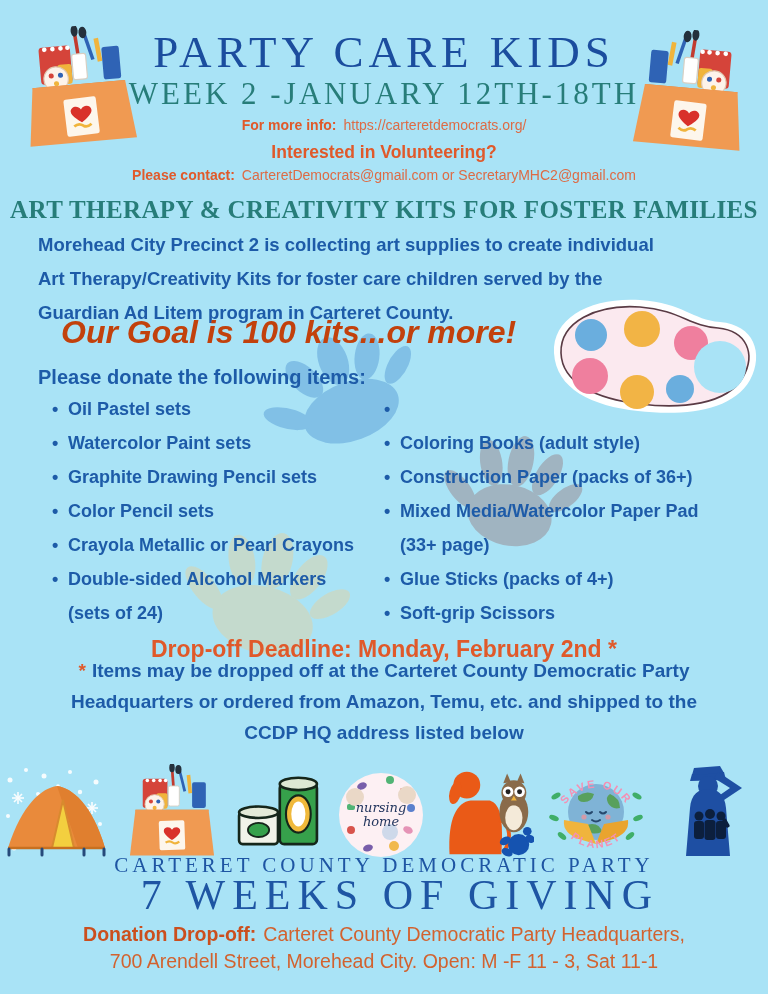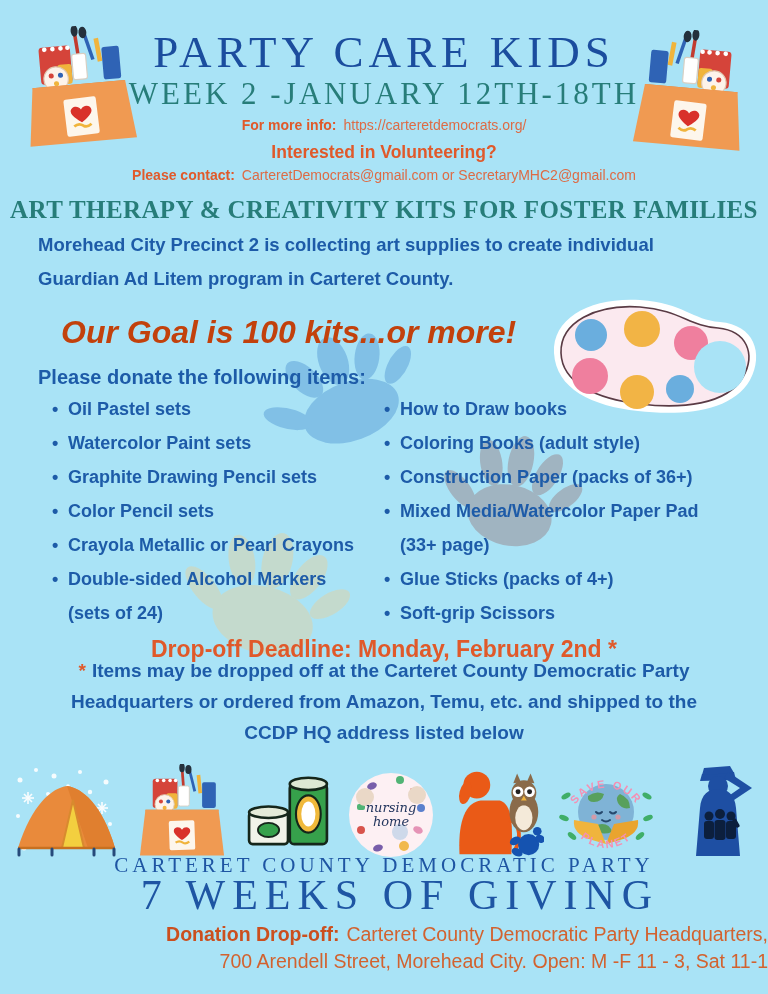--- a/index.html
+++ b/index.html
@@ -42,32 +42,32 @@
   .col .bullet{width:16px; flex:0 0 16px; text-align:left;}
   .col-left{left:52px; width:318px;}
   .col-right{left:384px; width:330px;}
   
   .deadline{top:636px; color:#e0592a; font-weight:700; font-size:23px;}
   .footnote{top:655px; color:#1d5ba8; font-weight:700; font-size:19px; line-height:31px;}
   .footnote .ast{color:#e0592a; margin-right:6px;}
   
   .icon-row{
     position:absolute; top:758px; left:0; right:0; height:102px;
-    display:flex; justify-content:flex-end; align-items:flex-end; gap:14px;
+    display:flex; justify-content:flex-start; align-items:flex-end; gap:14px;
   }
   .icon-row .ico{flex:0 0 auto;}
   .org-line{
     top:853px; font-family:"Liberation Serif", serif; font-size:21px;
     letter-spacing:4px; color:#1e55a3; font-weight:500;
   }
   .campaign-line{
     top:871px; font-family:"Liberation Serif", serif; font-size:42px;
     letter-spacing:7px; color:#1e55a3; font-weight:500;padding-left:32px;
   }
-  .address{top:921px; font-size:19.5px; line-height:27px; color:#d2622f;text-align:right;}
+  .address{top:921px; font-size:19.5px; line-height:27px; color:#d2622f;}
   .address b{color:#cb4f1e; font-weight:700; margin-right:7px;}
   
   .box-left{left:20px; top:26px; width:118px; height:122px; transform:rotate(-5deg);}
   .box-right{left:632px; top:30px; width:118px; height:122px; transform:rotate(5deg) scaleX(-1);}
   .palette{left:534px; top:291px; width:232px; height:127px;}
   .sprite{position:absolute; width:0; height:0; overflow:hidden;}
 </style>
 </head>
 <body>
 
@@ -133,20 +133,21 @@
     </div>
     <div class="abs center volunteer-line">Interested in Volunteering?</div>
     <div class="abs center orange-line contact-line">
       <b>Please contact:</b><span>CarteretDemocrats@gmail.com or SecretaryMHC2@gmail.com</span>
     </div>
 
     <div class="abs center section-heading">ART THERAPY &amp; CREATIVITY KITS FOR FOSTER FAMILIES</div>
 
     <div class="abs intro">
       <div>Morehead City Precinct 2 is collecting art supplies to create individual</div>
+      <div>Art Therapy/Creativity Kits for foster care children served by the</div>
       <div>Guardian Ad Litem program in Carteret County.</div>
     </div>
 
     <div class="abs goal">Our Goal is 100 kits...or more!</div>
 
     <svg class="abs palette" viewBox="0 0 232 127">
       <path d="M20,62 C18,26 58,6 106,9 C150,12 158,29 186,31 C220,34 230,62 216,89 C198,121 148,125 104,120 C58,115 22,98 20,62 Z" fill="#ffffff"></path>
       <path d="M27,62 C26,31 62,13 106,16 C146,19 155,35 184,37 C213,40 222,63 209,86 C193,114 147,118 106,113 C64,108 28,93 27,62 Z" fill="#fbe9ef" stroke="#5a3b45" stroke-width="1.6"></path>
       <circle cx="146" cy="98" r="14" fill="#6aaede"></circle>
       <circle cx="103" cy="101" r="17" fill="#f2b445"></circle>
@@ -184,21 +185,20 @@
         <li>
             <span class="bullet">•</span>
             <span>Double-sided Alcohol Markers (sets of 24)</span>
           </li>
       </ul>
     </div>
     <div class="abs col col-right">
       <ul>
         <li>
             <span class="bullet">•</span>
-            <span>How to Draw books</span>
           </li>
         <li>
             <span class="bullet">•</span>
             <span>Coloring Books (adult style)</span>
           </li>
         <li>
             <span class="bullet">•</span>
             <span>Construction Paper (packs of 36+)</span>
           </li>
         <li>

